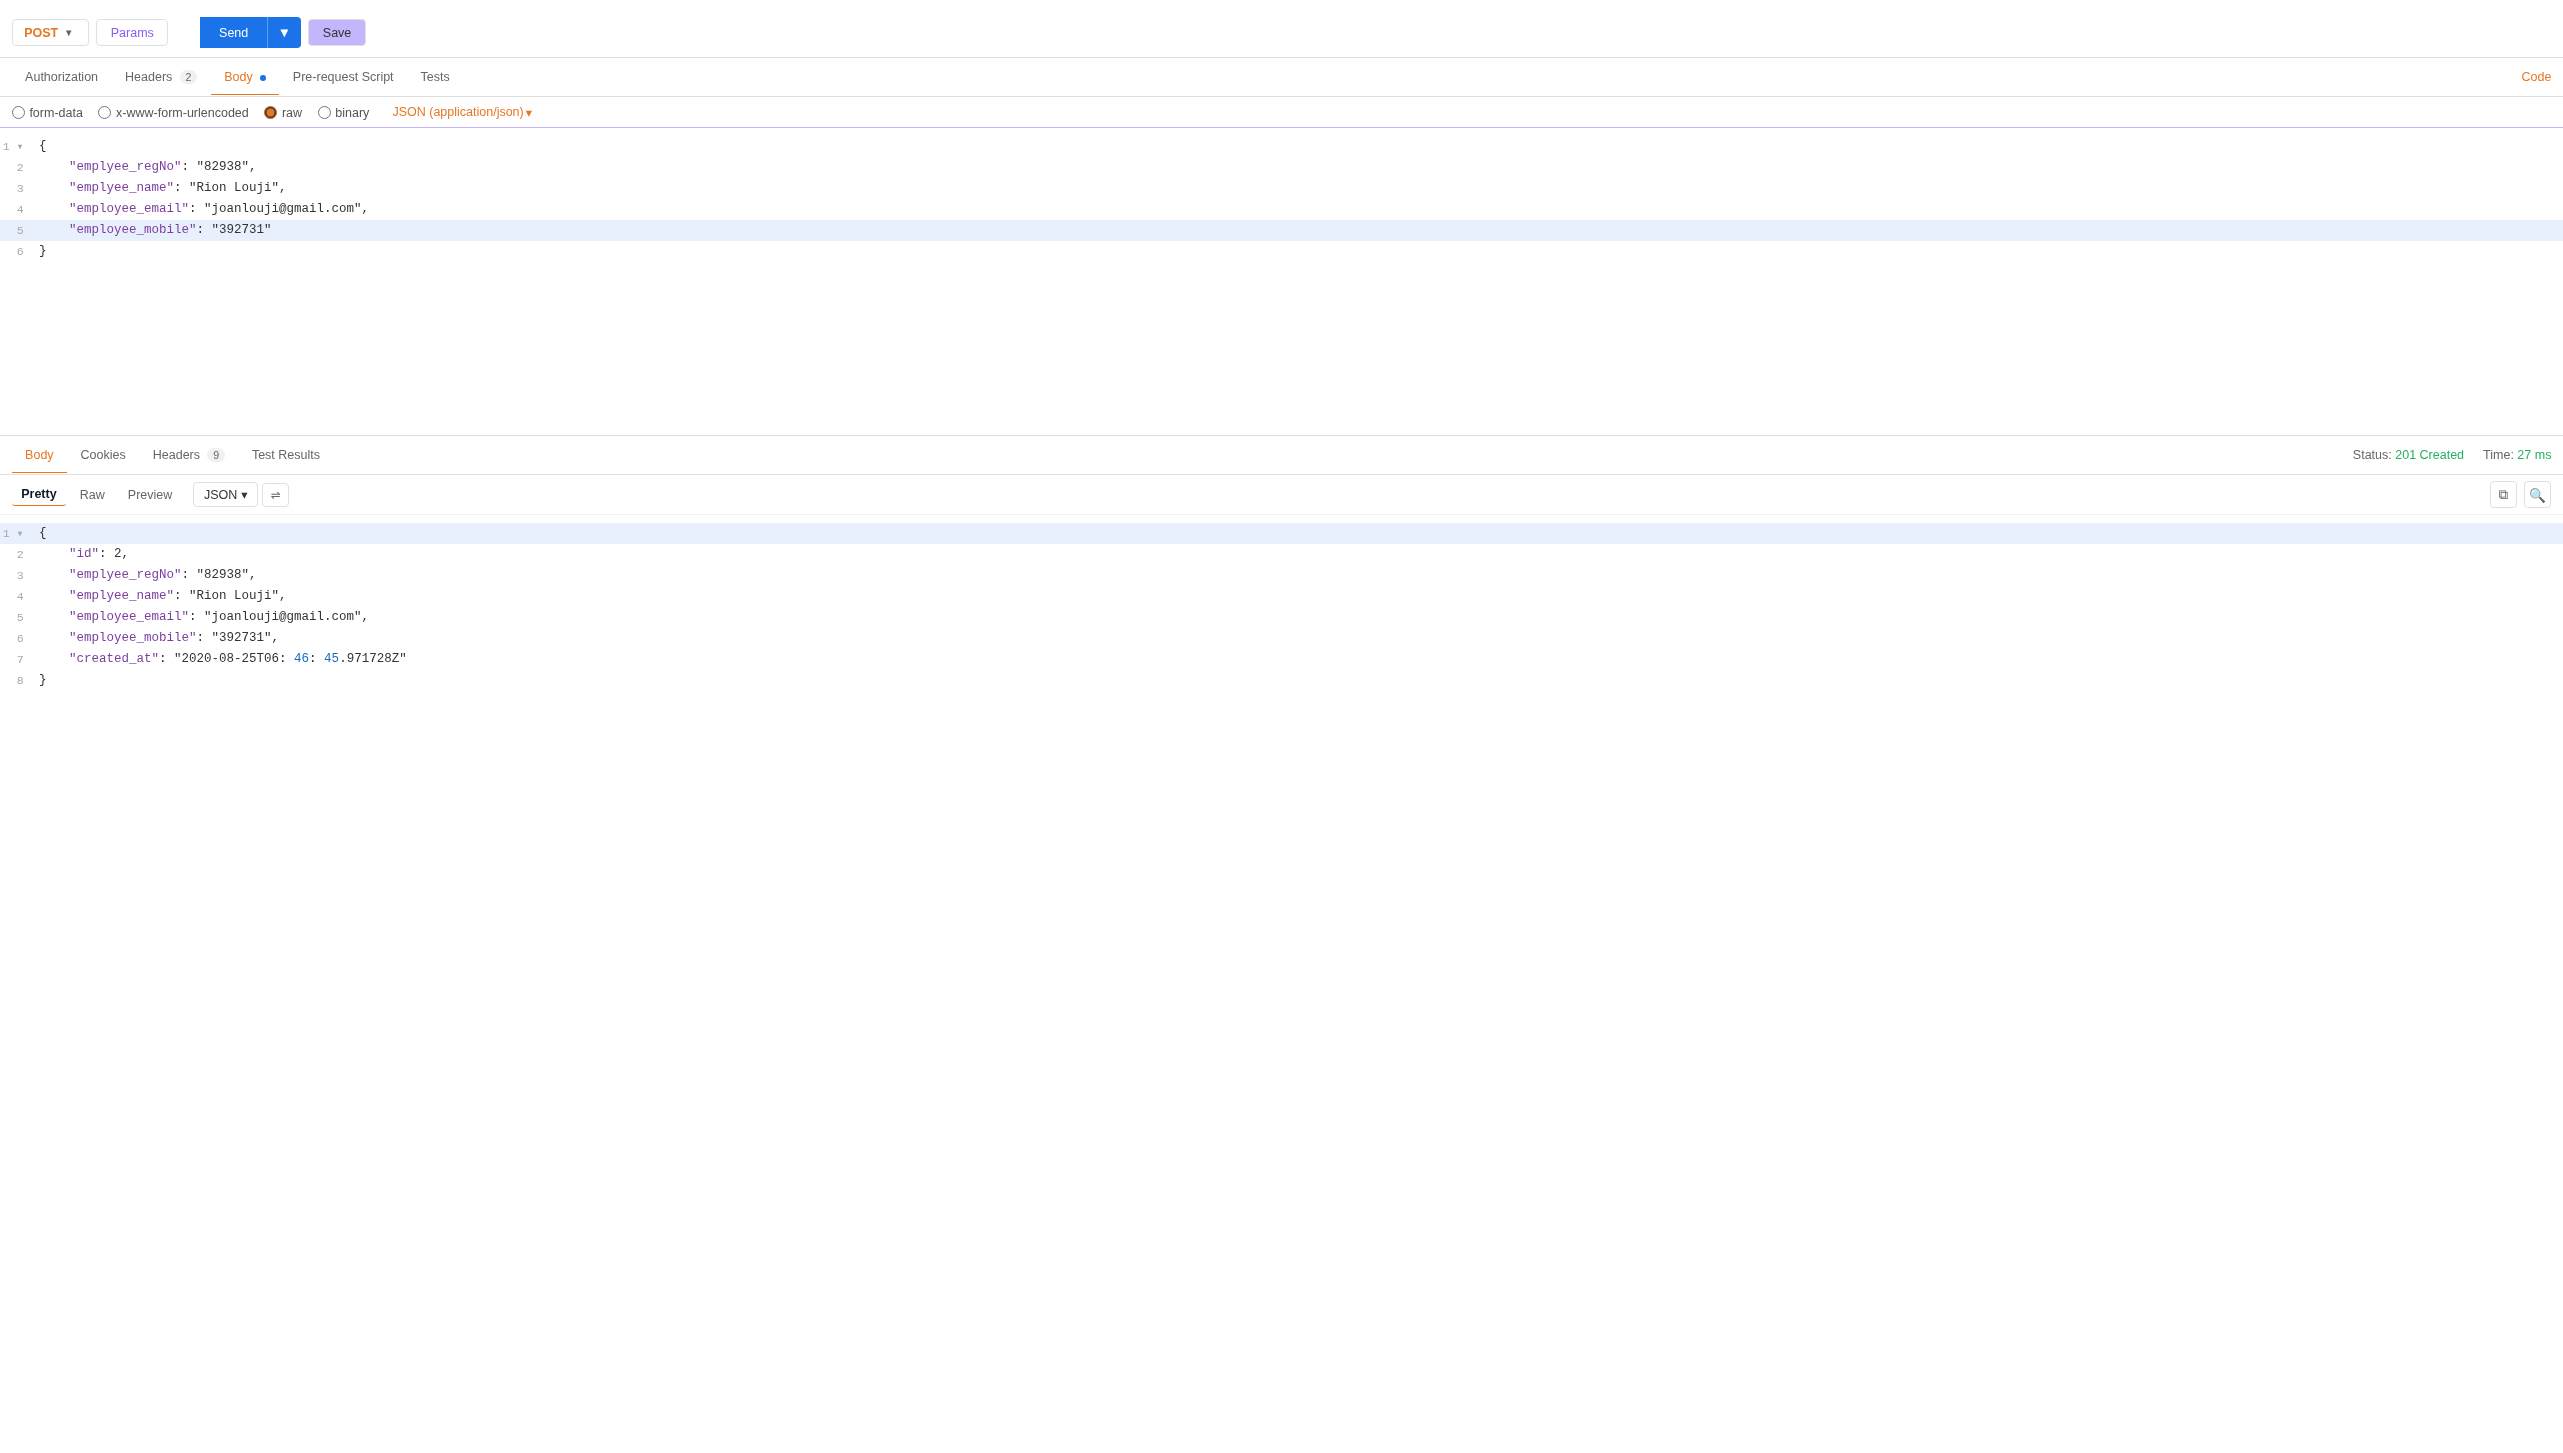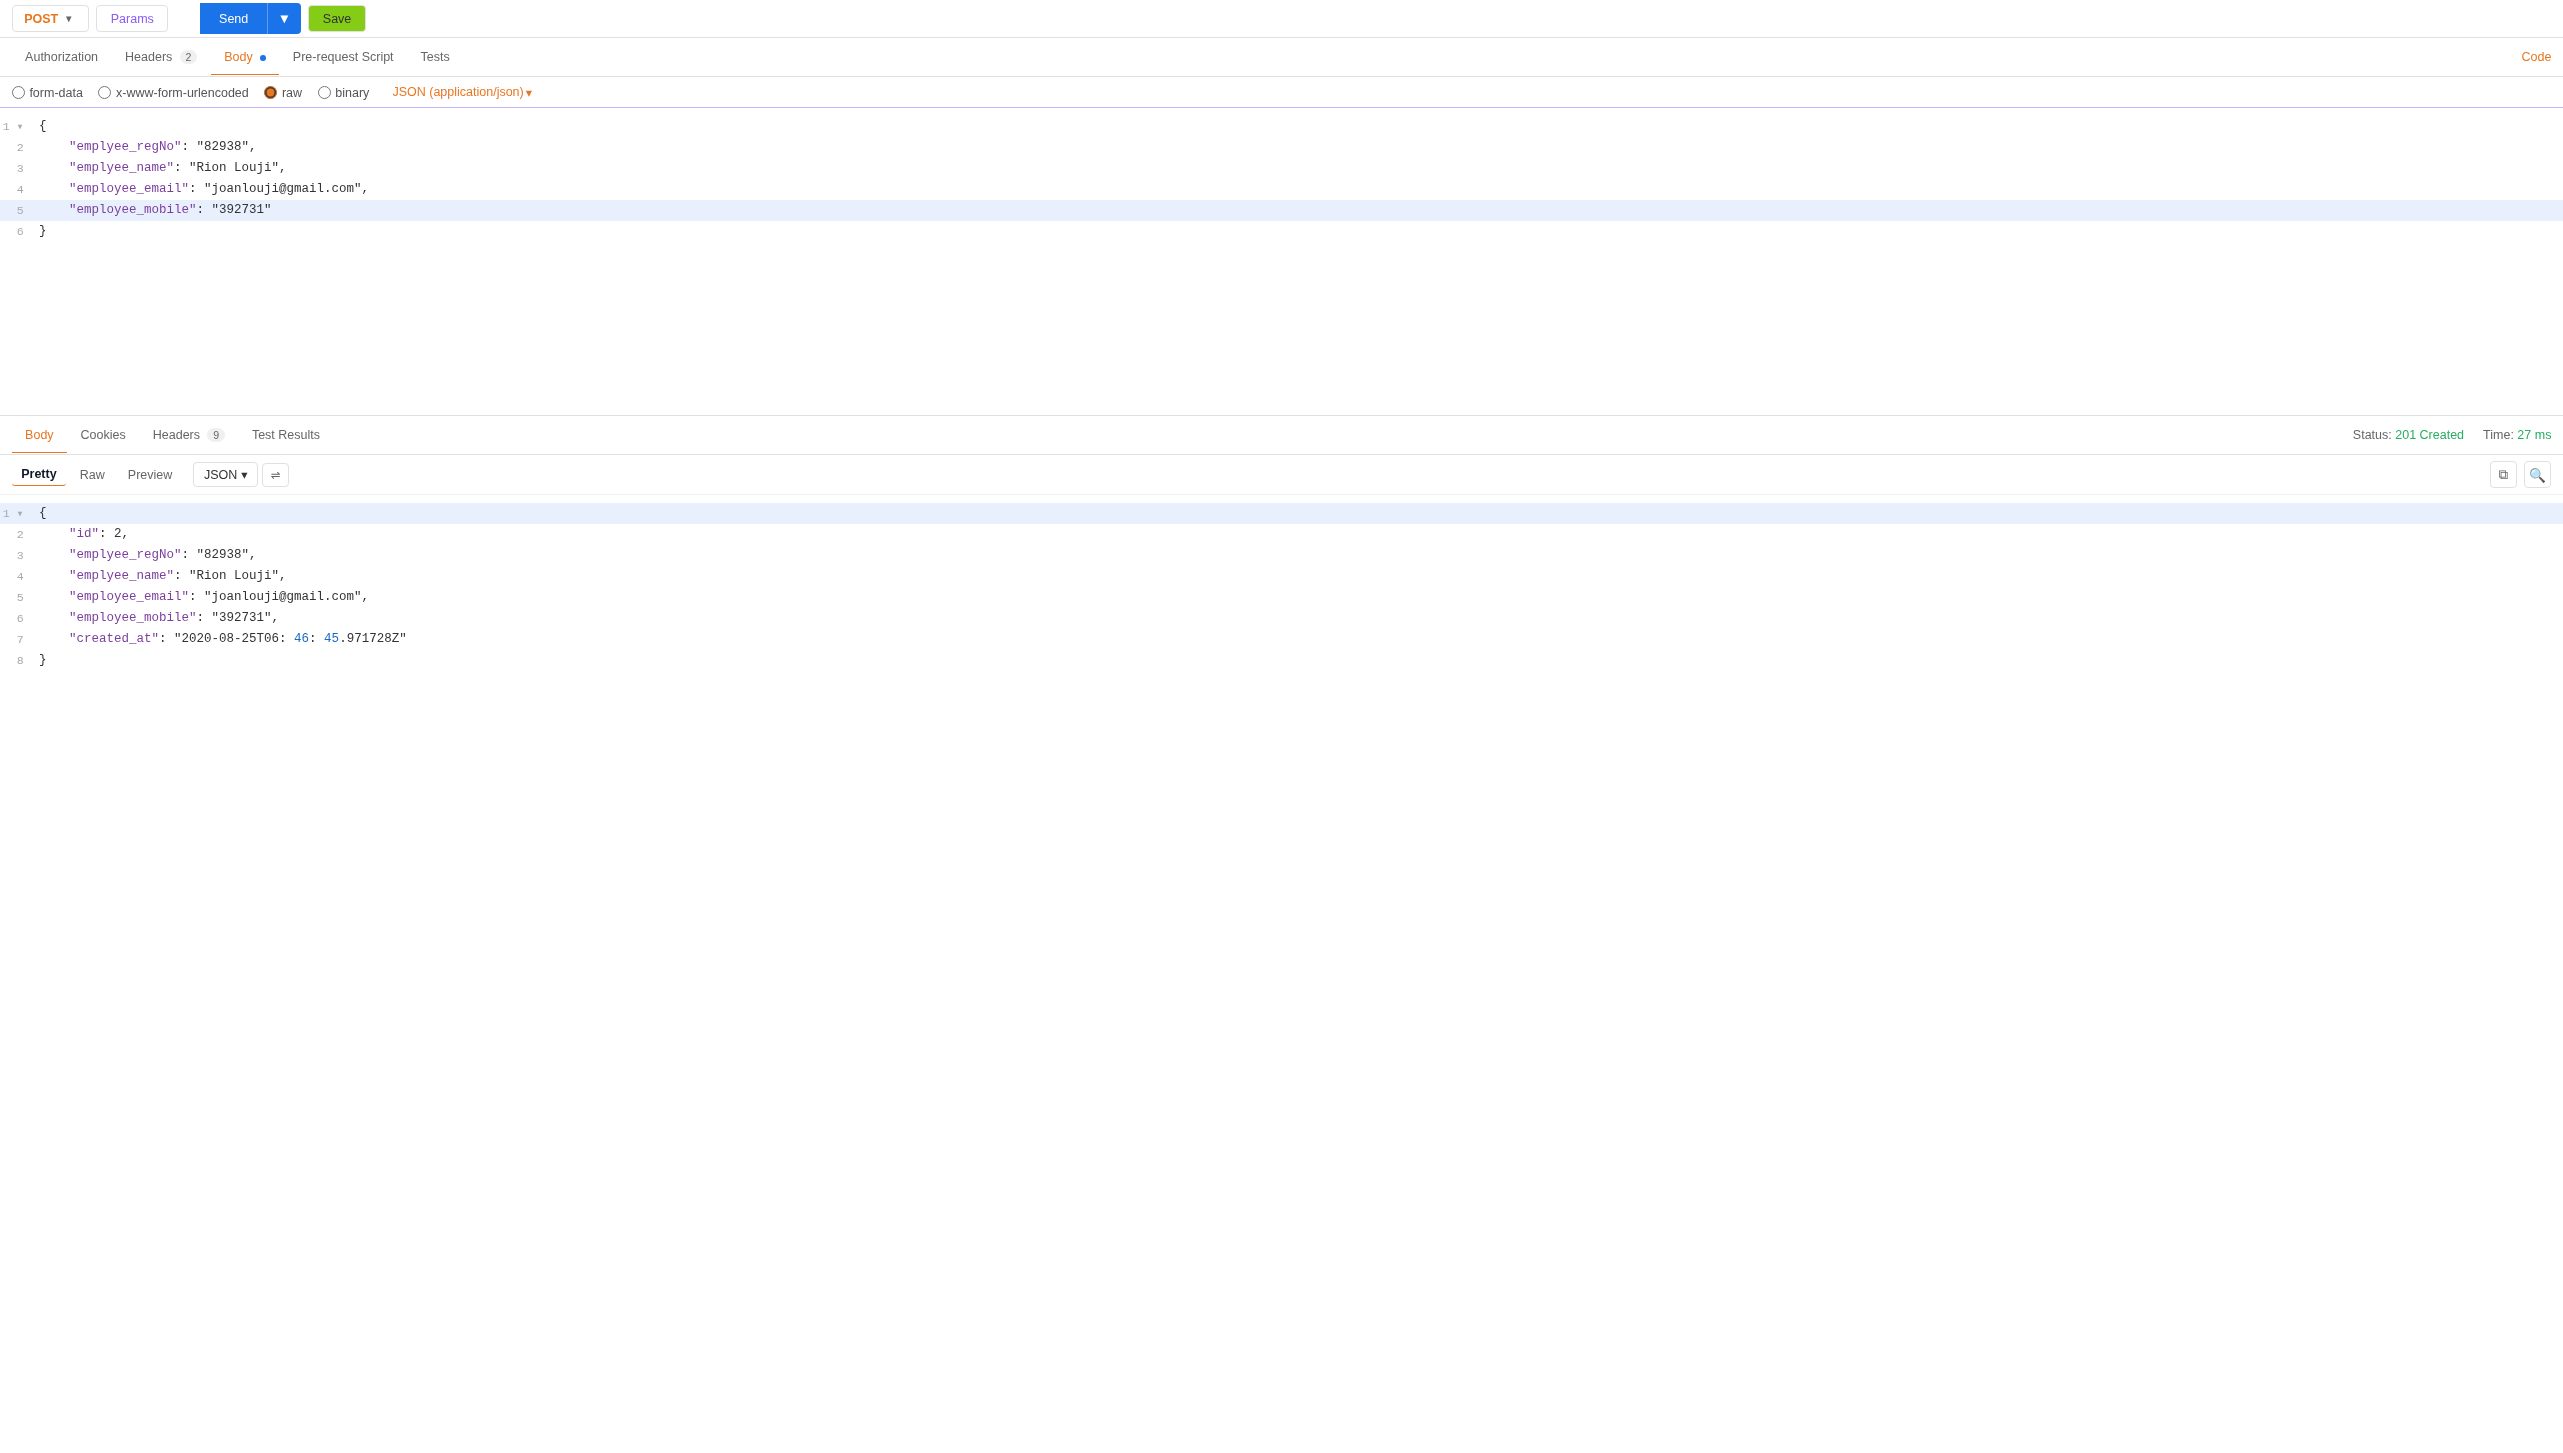--- a/index.html
+++ b/index.html
@@ -8,25 +8,26 @@
       font-size: 12.5px;
       background: #fff;
       color: #333;
       overflow: hidden;
     }
 
     
     .top-bar {
       display: flex;
       align-items: center;
-      height: 38px;
+      height: 50px;
       border-bottom: 1px solid #e0e0e0;
       padding: 0 11.6px;
       gap: 7.7px;
       background: #fff;
+      margin-top: 8px;
     }
     .method-selector {
       display: flex;
       align-items: center;
       gap: 5.8px;
       padding: 5.8px 11.6px;
       border: 1px solid #e0e0e0;
       border-radius: 3.9px;
       font-weight: 600;
       font-size: 12.5px;
@@ -78,21 +79,21 @@
       color: #fff;
       border: none;
       border-left: 1px solid rgba(255,255,255,0.3);
       padding: 7.7px 9.6px;
       cursor: pointer;
     }
     .save-btn {
       padding: 5.8px 13.5px;
       border: 1px solid #e0e0e0;
       border-radius: 3.9px;
-      background: #84cc16;
+      background: #c4b5fd;
       cursor: pointer;
       font-size: 12.5px;
       color: #333;
     }
 
     
     .req-tabs {
       display: flex;
       align-items: center;
       border-bottom: 1px solid #e0e0e0;

